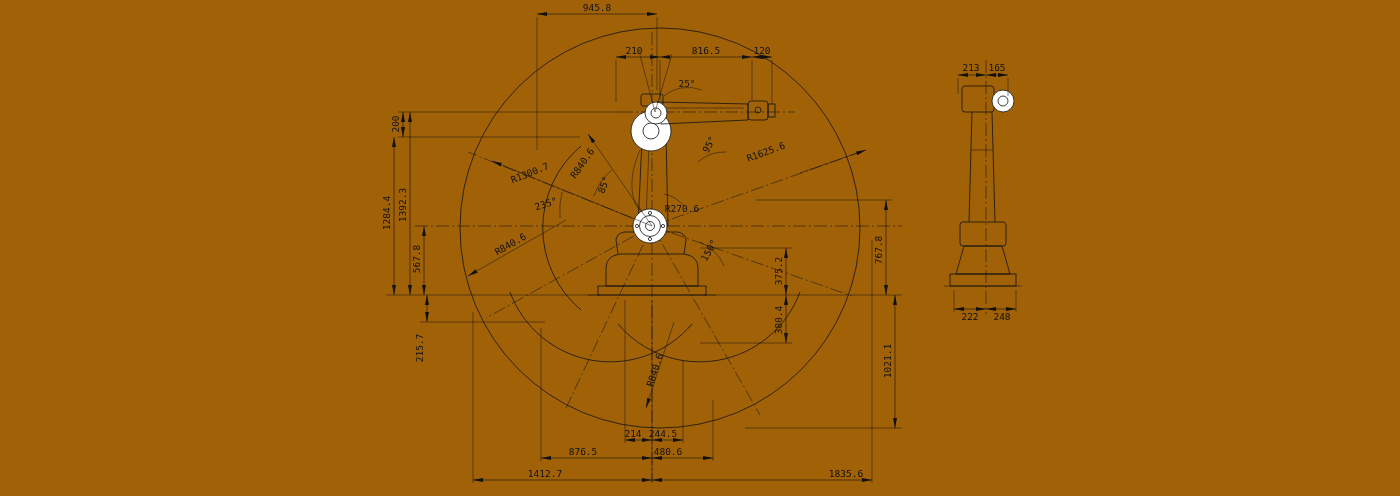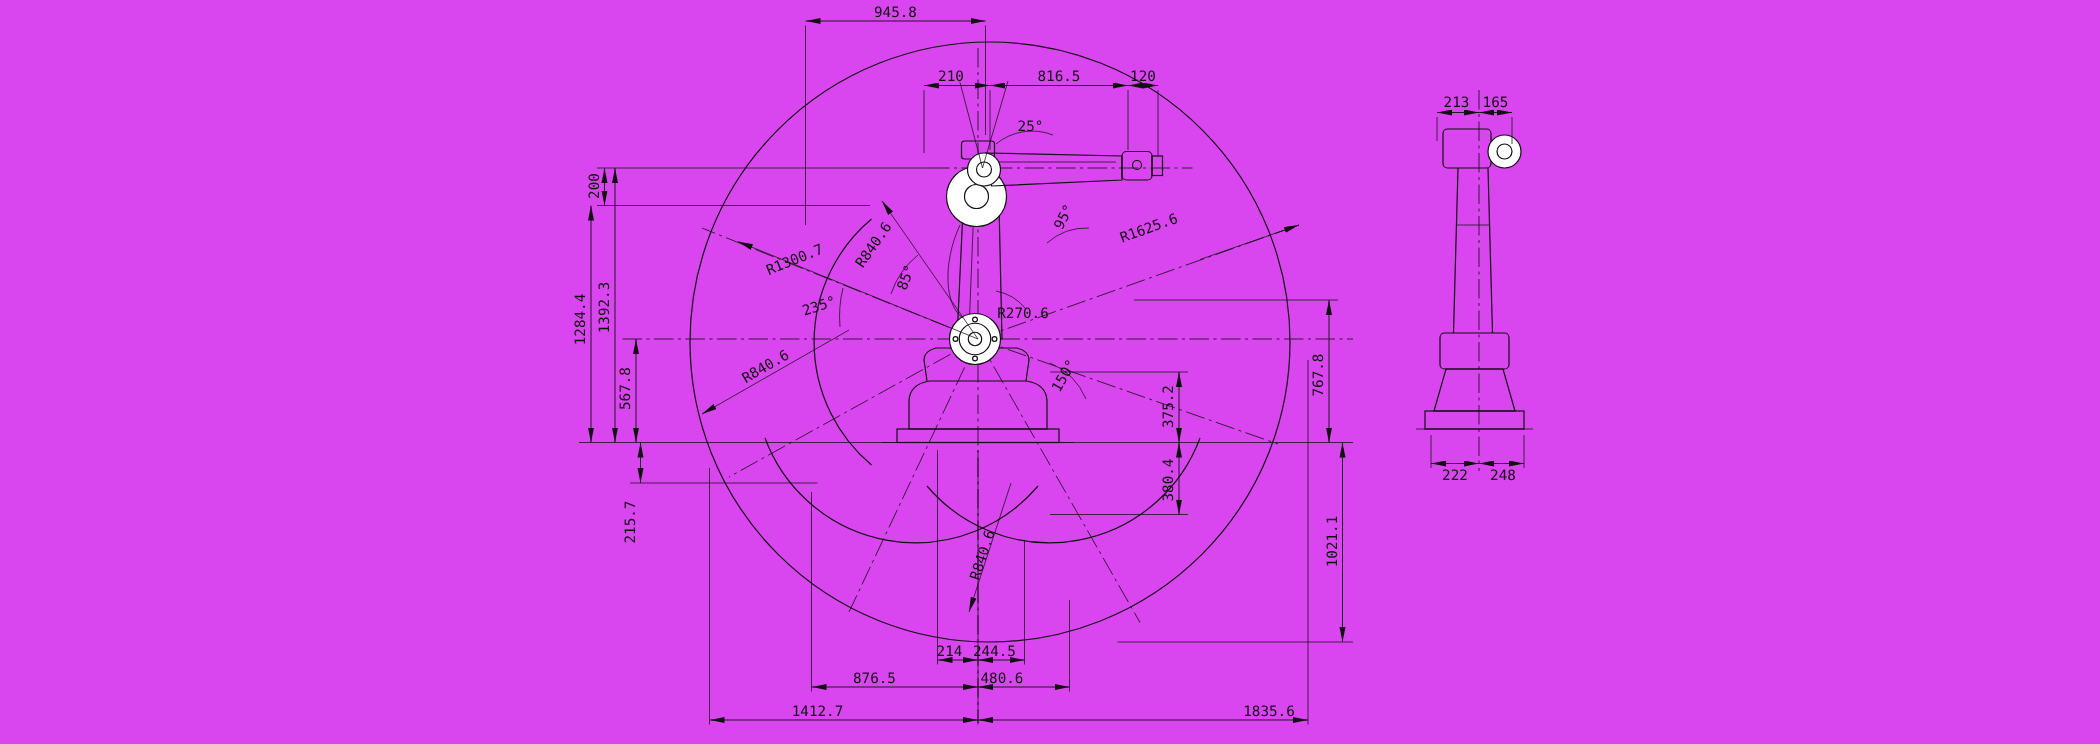--- a/index.html
+++ b/index.html
@@ -1,16 +1,16 @@
 <!DOCTYPE html>
 <html><head>
 <meta charset="utf-8">
 <style>
   html,body{margin:0;padding:0;background:#ffffff;}
-  .page{position:relative;width:1400px;height:496px;background:#d946ef;overflow:hidden;
+  .page{position:relative;width:1400px;height:496px;background:#a16207;overflow:hidden;
         font-family:"DejaVu Sans Mono","Liberation Mono",monospace;}
   svg{display:block;}
   text.dim{font-family:"DejaVu Sans Mono","Liberation Mono",monospace;
            font-size:9.5px;fill:#111;text-anchor:middle;}
   .s   {fill:none;stroke:#111;stroke-width:0.8;}
   .thin{fill:none;stroke:#111;stroke-width:0.5;}
   .cl  {fill:none;stroke:#111;stroke-width:0.55;stroke-dasharray:13 3 2 3;}
   .dl  {fill:none;stroke:#111;stroke-width:0.6;}
   .fillw{fill:#fff;stroke:#111;stroke-width:0.8;}
 </style>

